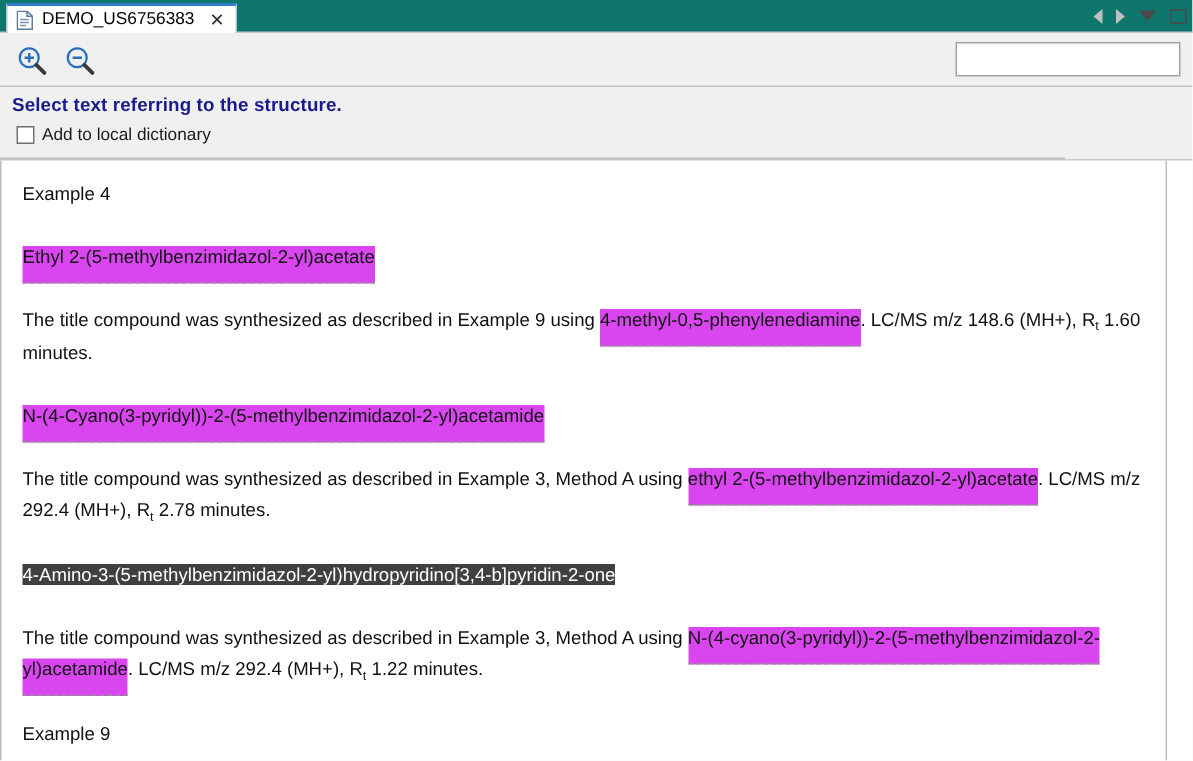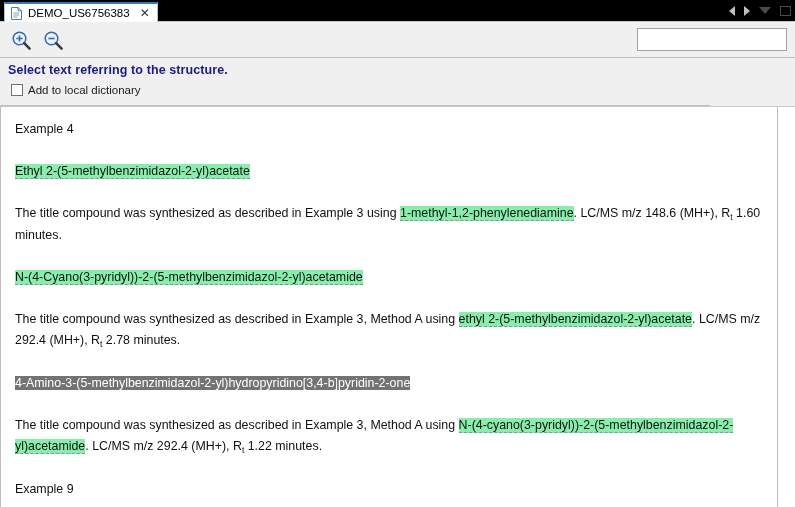--- a/index.html
+++ b/index.html
@@ -13,21 +13,21 @@
   #app {
     position: relative;
     width: 795px; height: 507px;
     background: #f0f0f0;
   }
 
   
   .tabstrip {
     position: absolute; left: 0; top: 0;
     width: 795px; height: 22px;
-    background: #000000;
+    background: #0f766e;
     border-bottom: 1px solid #c8c8c8;
   }
   .tab {
     position: absolute; left: 4px; top: 2px;
     height: 20px;
     display: flex; align-items: center;
     gap: 6px;
     padding: 0 7px 0 6px;
     background: #ffffff;
     border: 1px solid #b4c4d4;
@@ -145,26 +145,26 @@
     font-size: 12.4px;
     line-height: 21px;
     color: #111111;
   }
   .para { margin: 0; padding: 0; }
   .sp-lg { height: 21px; }
   .sp-sm { height: 12px; }
 
   
   .chem {
-    background: #86efac;
+    background: #d946ef;
     border-bottom: 1px dashed #909090;
-    padding-bottom: 0px;
+    padding-bottom: 10px;
   }
   .sel {
-    background: #737373;
+    background: #404040;
     color: #ffffff;
   }
   sub { font-size: 8.5px; vertical-align: baseline; position: relative; top: 3px; }
 </style>
 </head>
 <body>
 
 <div id="app">
 
   <div class="tabstrip">
@@ -232,21 +232,21 @@
 
       <div class="sp-lg"></div>
 
       <p class="para">
         <span class="chem">Ethyl 2-(5-methylbenzimidazol-2-yl)acetate</span>
       </p>
 
       <div class="sp-lg"></div>
 
       <p class="para">
-        <span>The title compound was synthesized as described in Example 3 using </span><span class="chem">1-methyl-1,2-phenylenediamine</span><span>. LC/MS m/z 148.6 (MH+), R</span><sub>t</sub><span> 1.60 minutes.</span>
+        <span>The title compound was synthesized as described in Example 9 using </span><span class="chem">4-methyl-0,5-phenylenediamine</span><span>. LC/MS m/z 148.6 (MH+), R</span><sub>t</sub><span> 1.60 minutes.</span>
       </p>
 
       <div class="sp-lg"></div>
 
       <p class="para">
         <span class="chem">N-(4-Cyano(3-pyridyl))-2-(5-methylbenzimidazol-2-yl)acetamide</span>
       </p>
 
       <div class="sp-lg"></div>
 

